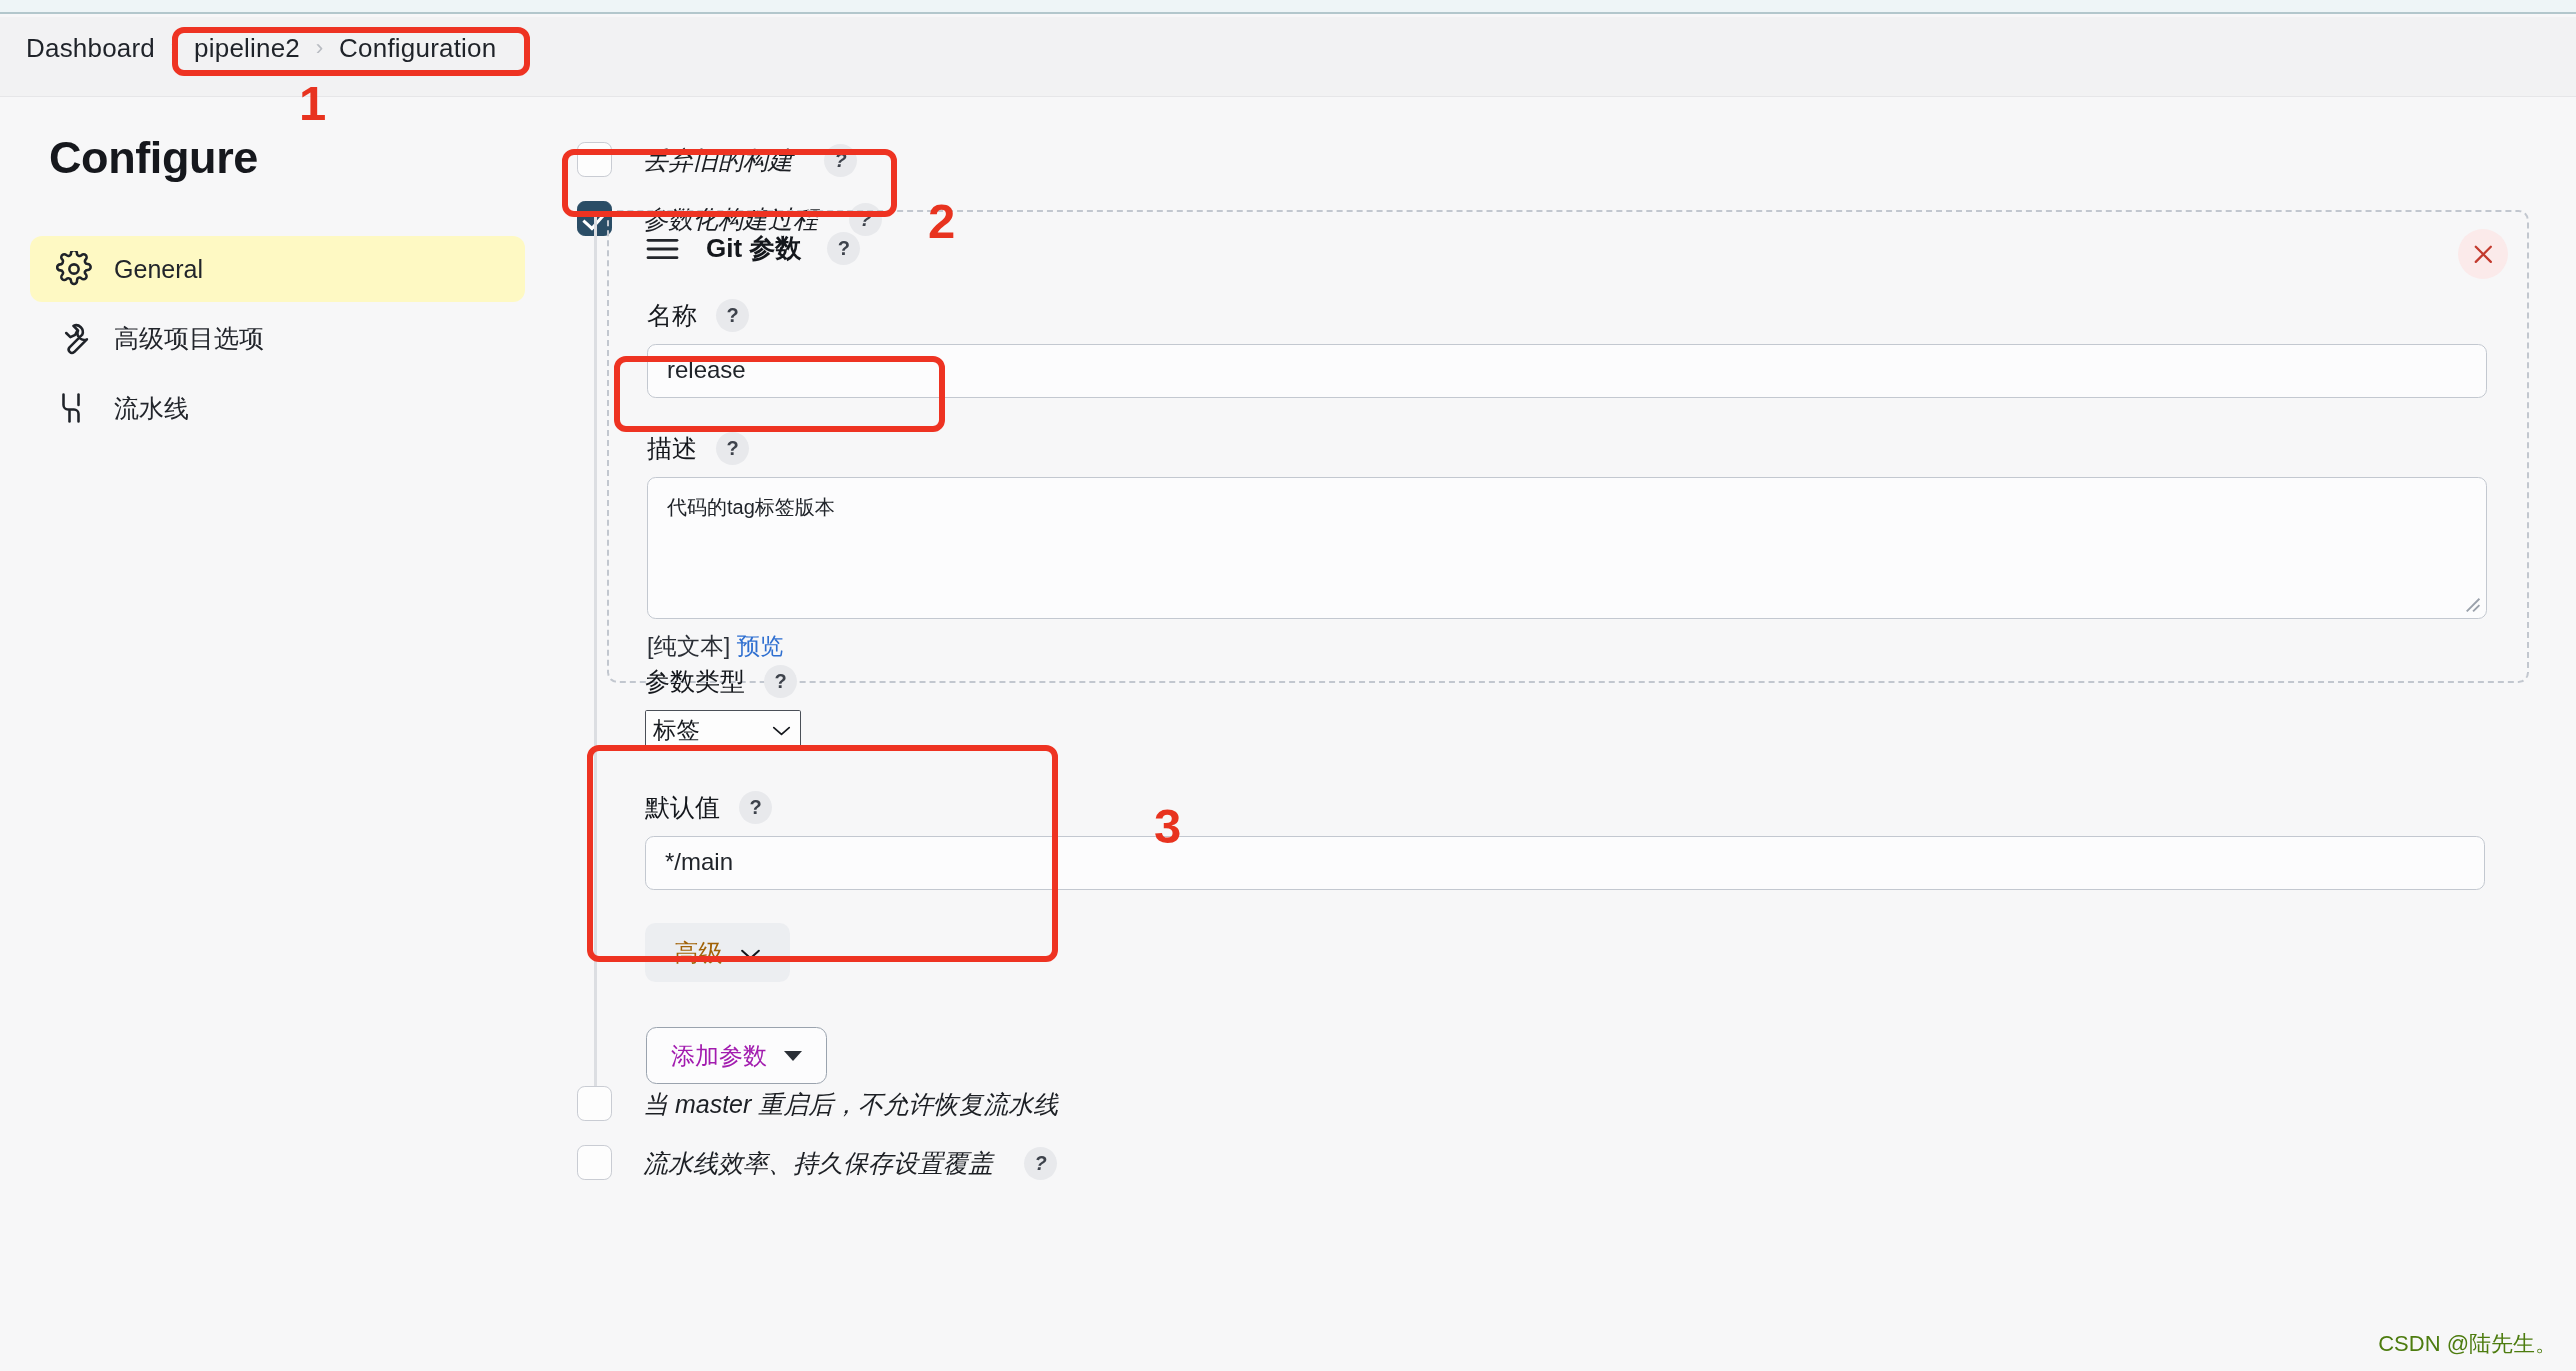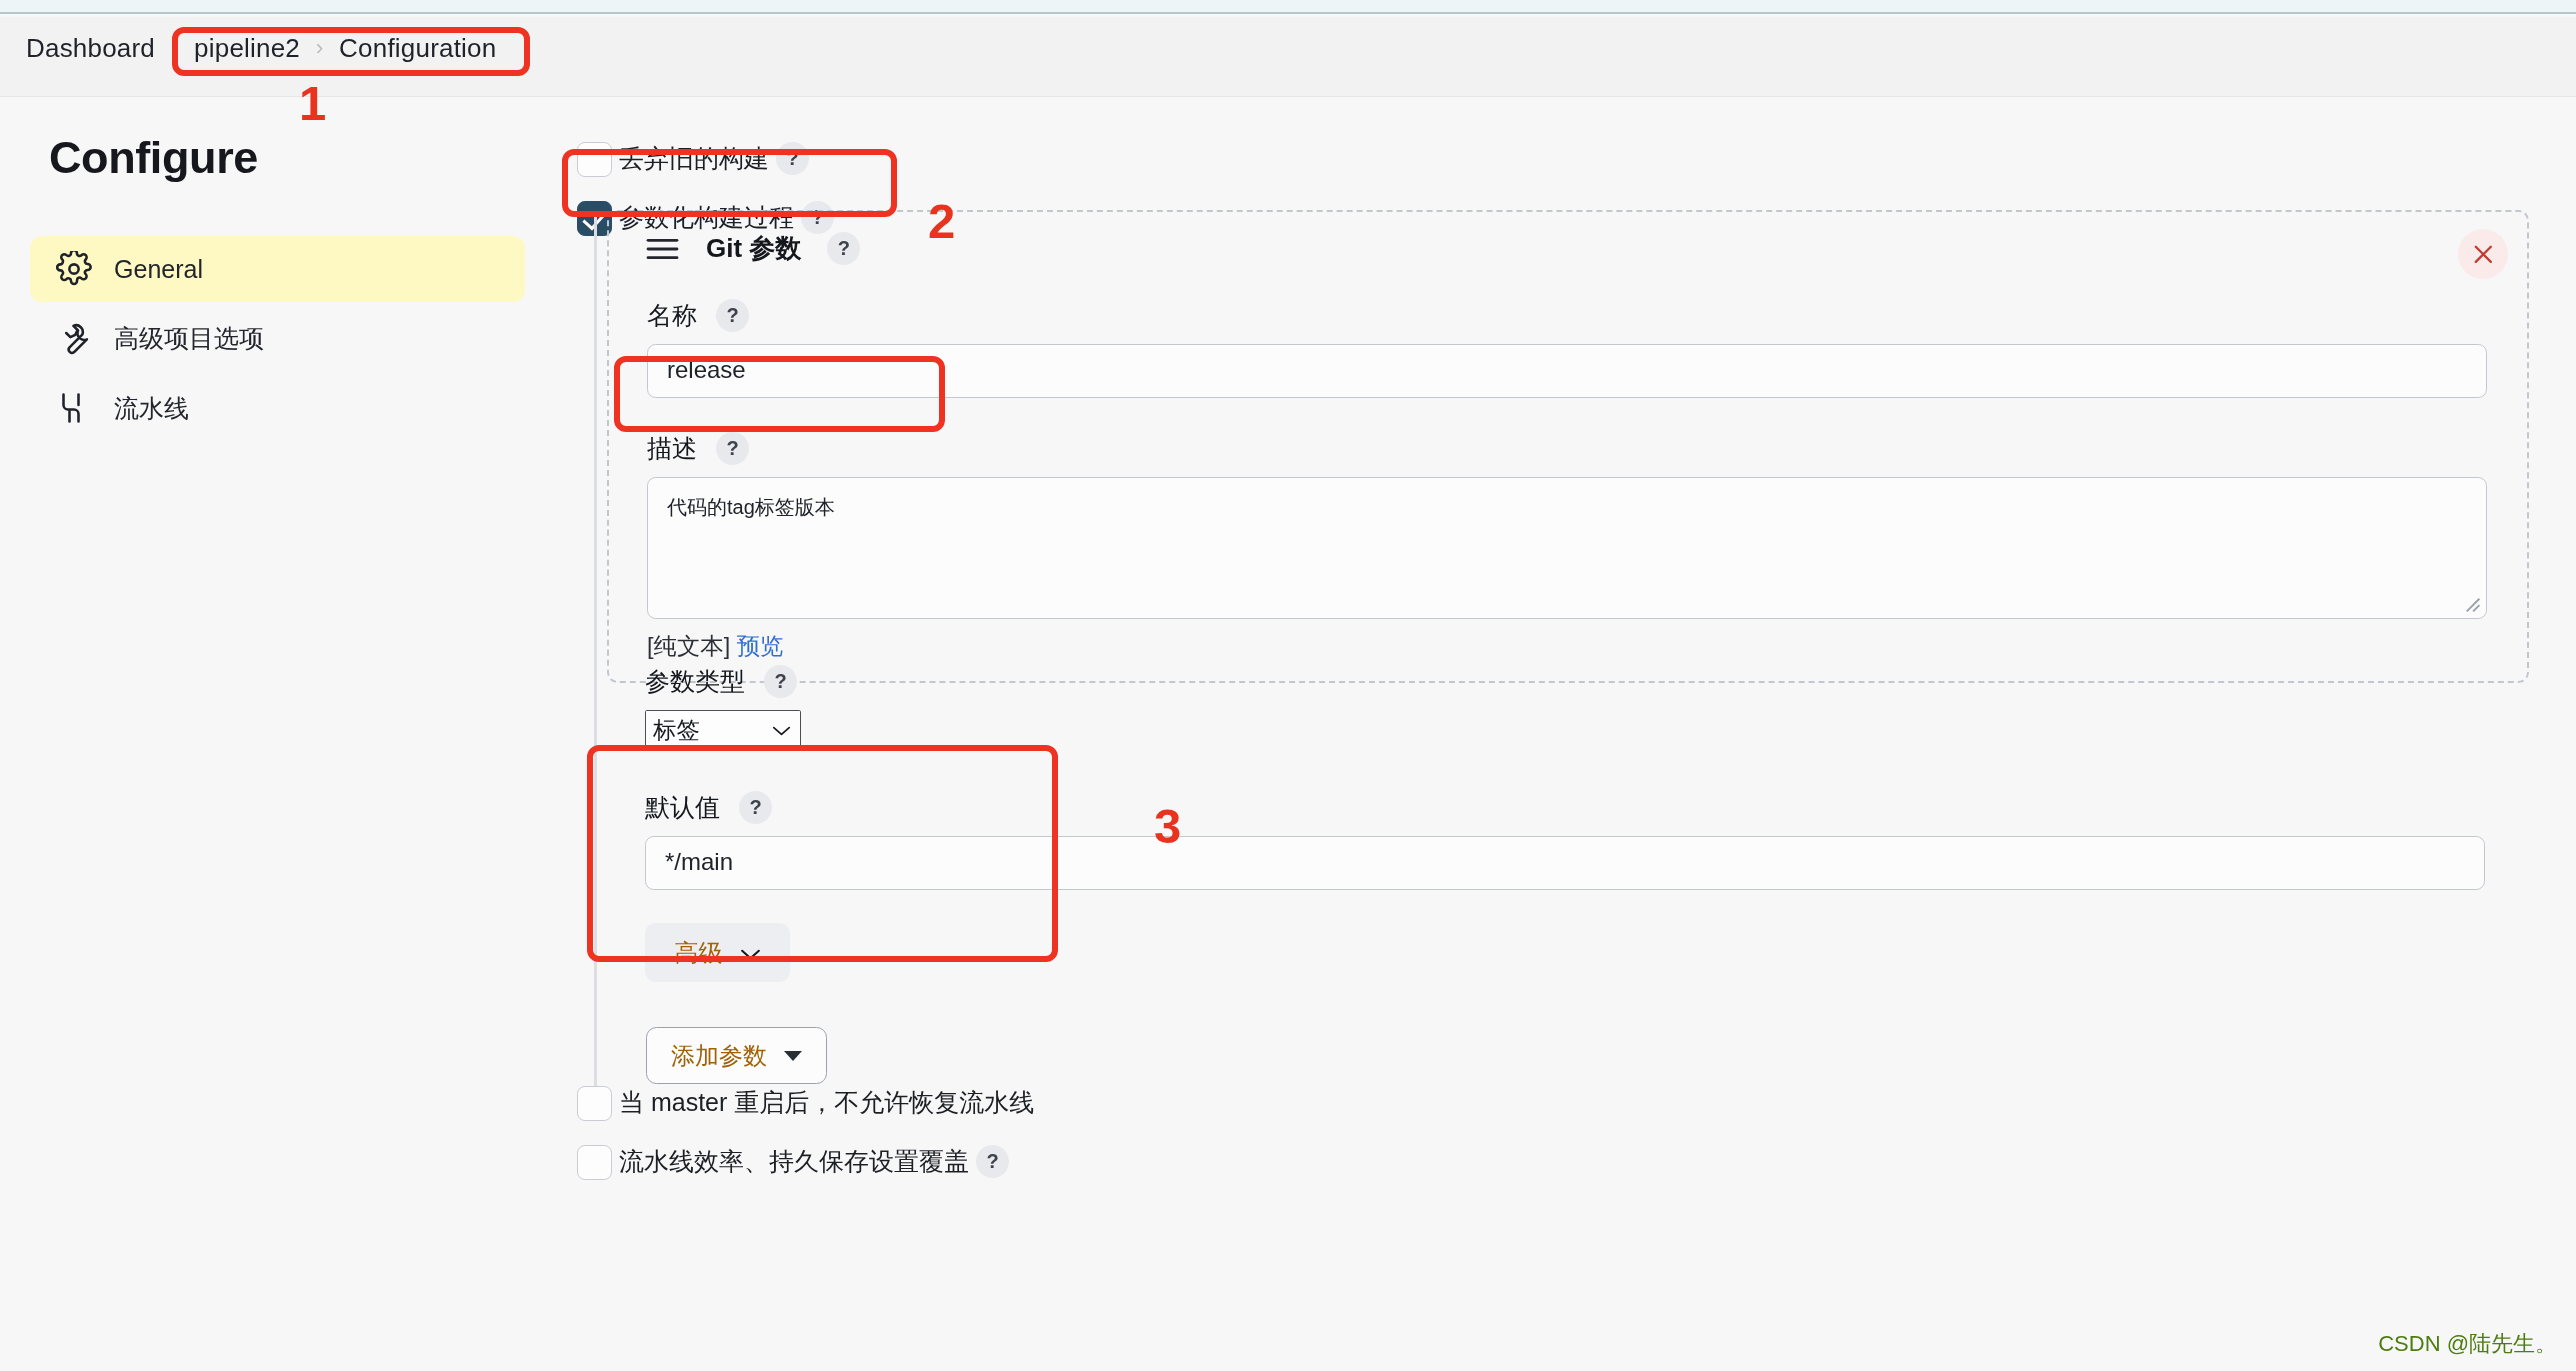--- a/index.html
+++ b/index.html
@@ -53,21 +53,21 @@
     height: 66px; padding: 0 26px; border-radius: 12px;
     color: #22252b; font-size: 25px;
     margin-bottom: 3.5px;
   }
   .side-item.active { background: #fef9c3; }
   .side-ico { width: 36px; height: 36px; display: block; flex: 0 0 36px; }
 
   
   .main { position: absolute; top: 97px; left: 555px; width: 2021px; height: 1274px; }
 
-  .chk-row { display: flex; align-items: flex-start; gap: 7px; }
+  .chk-row { display: flex; align-items: flex-end; gap: 31px; font-style: italic; }
   .chk-box {
     width: 35px; height: 35px; border-radius: 7.8px;
     border: 1.7px solid #c9ccd3; background: #fdfdfd;
     flex: 0 0 35px;
   }
   .chk-box.checked {
     background: #2a4d66; border-color: #2a4d66;
     position: relative;
   }
   .chk-box.checked::after {
@@ -153,21 +153,21 @@
     display: inline-flex; align-items: center; gap: 17.4px;
     background: #eceef1; border: none; border-radius: 10.4px;
     height: 59px; padding: 0 29.5px;
     font-size: 24px; color: #a16207;
     font-family: "Liberation Sans", sans-serif;
   }
   .add-param-btn {
     display: inline-flex; align-items: center; gap: 17.4px;
     background: #fcfcfd; border: 1.7px solid #9aa3ae; border-radius: 10.4px;
     height: 57px; padding: 0 24px;
-    font-size: 24px; color: #a16207;
+    font-size: 24px; color: #a21caf;
     font-family: "Liberation Sans", sans-serif;
   }
   .caret-dn { width: 0; height: 0; border-left: 9.5px solid transparent; border-right: 9.5px solid transparent; border-top: 10.4px solid #2a2f36; }
 
   
   .anno {
     position: absolute; border: 6px solid #ee3322; border-radius: 12px;
     pointer-events: none;
   }
   .anno-num {

